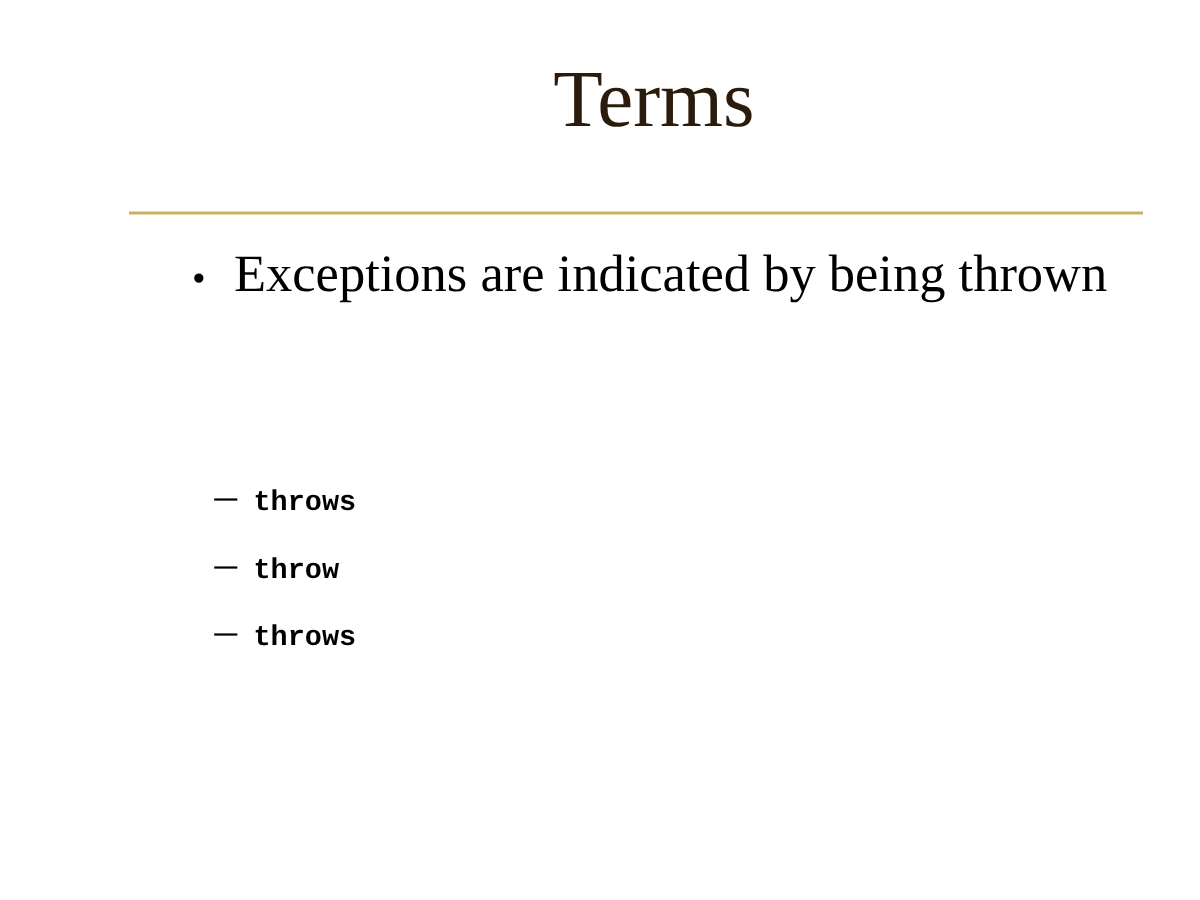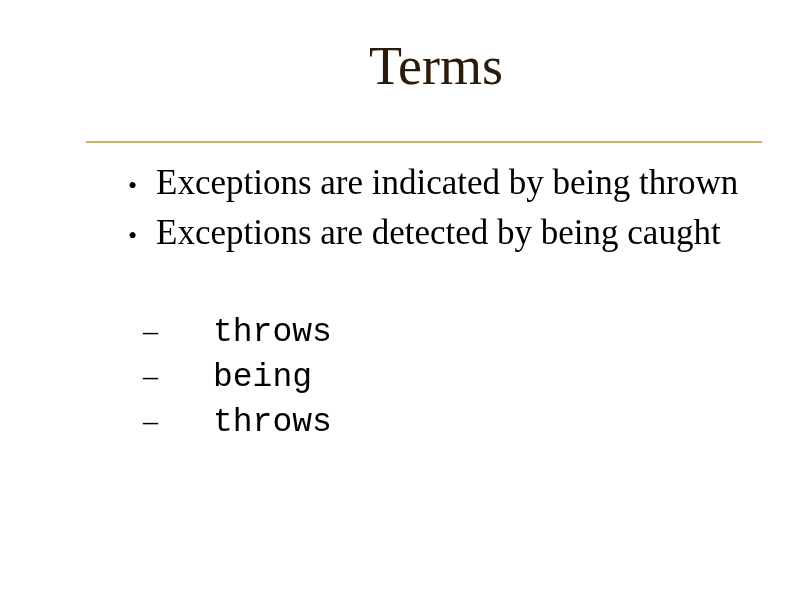--- a/index.html
+++ b/index.html
@@ -73,49 +73,45 @@
   }
   .sub .dash {
     display: inline-block;
     width: 26px;
     font-family: "Liberation Serif", serif;
     font-size: 30px;
     color: var(--body-text);
   }
   .sub .kw {
     font-family: "Liberation Mono", monospace;
-    font-weight: normal;
-    font-size: 33px;
+    font-weight: bold;
+    font-size: 19px;
     color: var(--body-text);
-    margin-left: 44px;
   }
 </style>
 </head>
 <body>
 
 <div class="slide">
 
   <h1 class="title">Terms</h1>
 
   <div class="divider"></div>
 
   <ul class="bullets">
     <li class="bullet">
       <span class="marker">•</span><span>Exceptions are indicated by being thrown</span>
     </li>
-    <li class="bullet">
-      <span class="marker">•</span><span>Exceptions are detected by being caught</span>
-    </li>
   </ul>
 
   <ul class="subs">
     <li class="sub">
       <span class="dash">–</span><span class="kw">throws</span>
     </li>
     <li class="sub">
-      <span class="dash">–</span><span class="kw">being</span>
+      <span class="dash">–</span><span class="kw">throw</span>
     </li>
     <li class="sub">
       <span class="dash">–</span><span class="kw">throws</span>
     </li>
   </ul>
 
 </div>
 
 </body></html>

